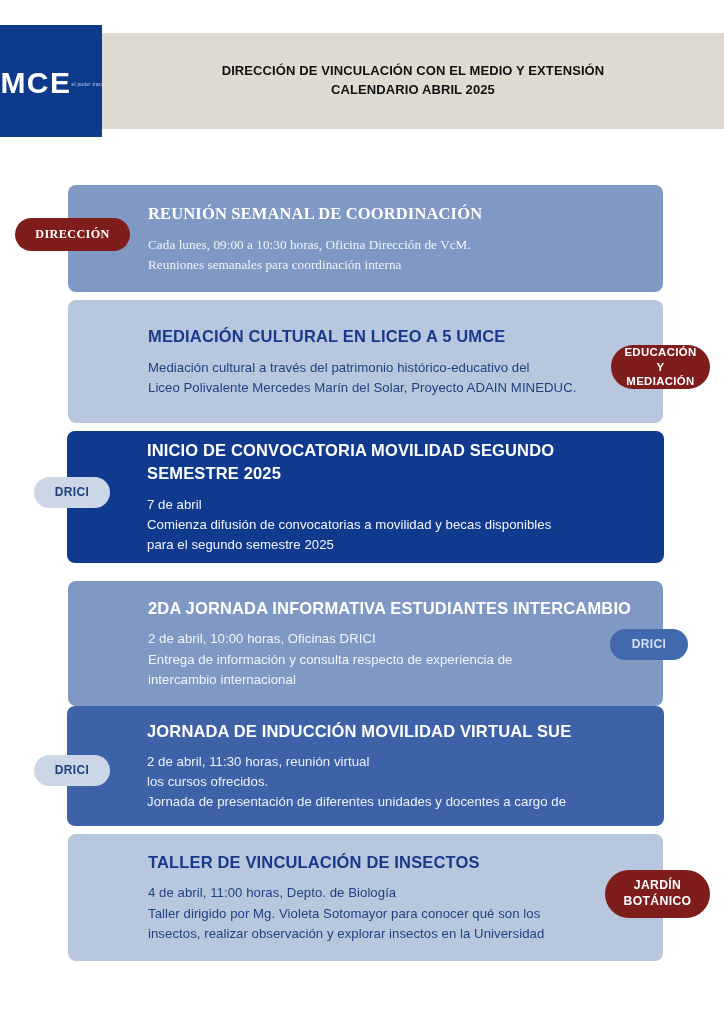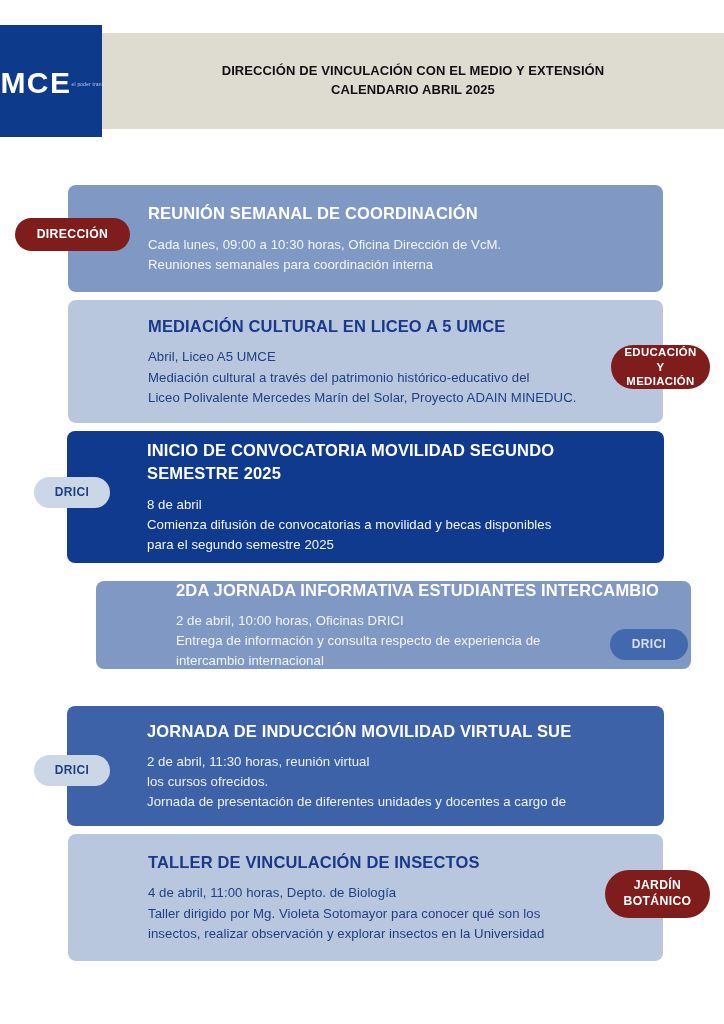--- a/index.html
+++ b/index.html
@@ -196,65 +196,64 @@
     </div>
 
     <div class="title-band">
       <div class="title-line">DIRECCIÓN DE VINCULACIÓN CON EL MEDIO Y EXTENSIÓN</div>
       <div class="title-line">CALENDARIO ABRIL 2025</div>
     </div>
   </div>
 
   <div class="cards">
 
-    <div class="event" style="height:115px;">
+    <div class="event" style="height:115px;font-family:Liberation Serif, serif;">
       <div class="card tone-mid" style="left:68px; top:0; width:595px; height:107px;">
         <div class="card-inner">
           <div class="card-title">REUNIÓN SEMANAL DE COORDINACIÓN</div>
           <div class="card-line">Cada lunes, 09:00 a 10:30 horas, Oficina Dirección de VcM.</div>
           <div class="card-line">Reuniones semanales para coordinación interna</div>
         </div>
       </div>
       <div class="badge badge-navy" style="left:15px; top:33px; width:115px; height:33px;">
         <span>DIRECCIÓN</span>
       </div>
     </div>
 
     <div class="event" style="height:131px;">
       <div class="card tone-light" style="left:68px; top:0; width:595px; height:123px;">
         <div class="card-inner">
           <div class="card-title">MEDIACIÓN CULTURAL EN LICEO A 5 UMCE</div>
-          <div class="card-line">Abril, Liceo A5 UMCE</div>
           <div class="card-line">Mediación cultural a través del patrimonio histórico-educativo del</div>
           <div class="card-line">Liceo Polivalente Mercedes Marín del Solar, Proyecto ADAIN MINEDUC.</div>
         </div>
       </div>
       <div class="badge badge-navy" style="left:611px; top:45px; width:99px; height:44px; padding:4px 8px; font-size:11.4px;">
         <span>EDUCACIÓN Y</span>
         <span>MEDIACIÓN</span>
       </div>
     </div>
 
     <div class="event" style="height:150px;">
       <div class="card tone-navy" style="left:67px; top:0; width:597px; height:132px;">
         <div class="card-inner">
           <div class="card-title" style="margin-bottom:0;">INICIO DE CONVOCATORIA MOVILIDAD SEGUNDO</div>
           <div class="card-title">SEMESTRE 2025</div>
-          <div class="card-line">8 de abril</div>
+          <div class="card-line">7 de abril</div>
           <div class="card-line">Comienza difusión de convocatorias a movilidad y becas disponibles</div>
           <div class="card-line">para el segundo semestre 2025</div>
         </div>
       </div>
       <div class="badge badge-pale" style="left:34px; top:46px; width:76px; height:31px; font-size:12px;">
         <span>DRICI</span>
       </div>
     </div>
 
     <div class="event" style="height:125px;">
-      <div class="card tone-mid" style="left:68px; top:0; width:595px; height:88px;margin-left:28px;">
+      <div class="card tone-mid" style="left:68px; top:0; width:595px; height:125px;">
         <div class="card-inner">
           <div class="card-title">2DA JORNADA INFORMATIVA ESTUDIANTES INTERCAMBIO</div>
           <div class="card-line">2 de abril, 10:00 horas, Oficinas DRICI</div>
           <div class="card-line">Entrega de información y consulta respecto de experiencia de</div>
           <div class="card-line">intercambio internacional</div>
         </div>
       </div>
       <div class="badge badge-steel" style="left:610px; top:48px; width:78px; height:31px; font-size:12px;">
         <span>DRICI</span>
       </div>

